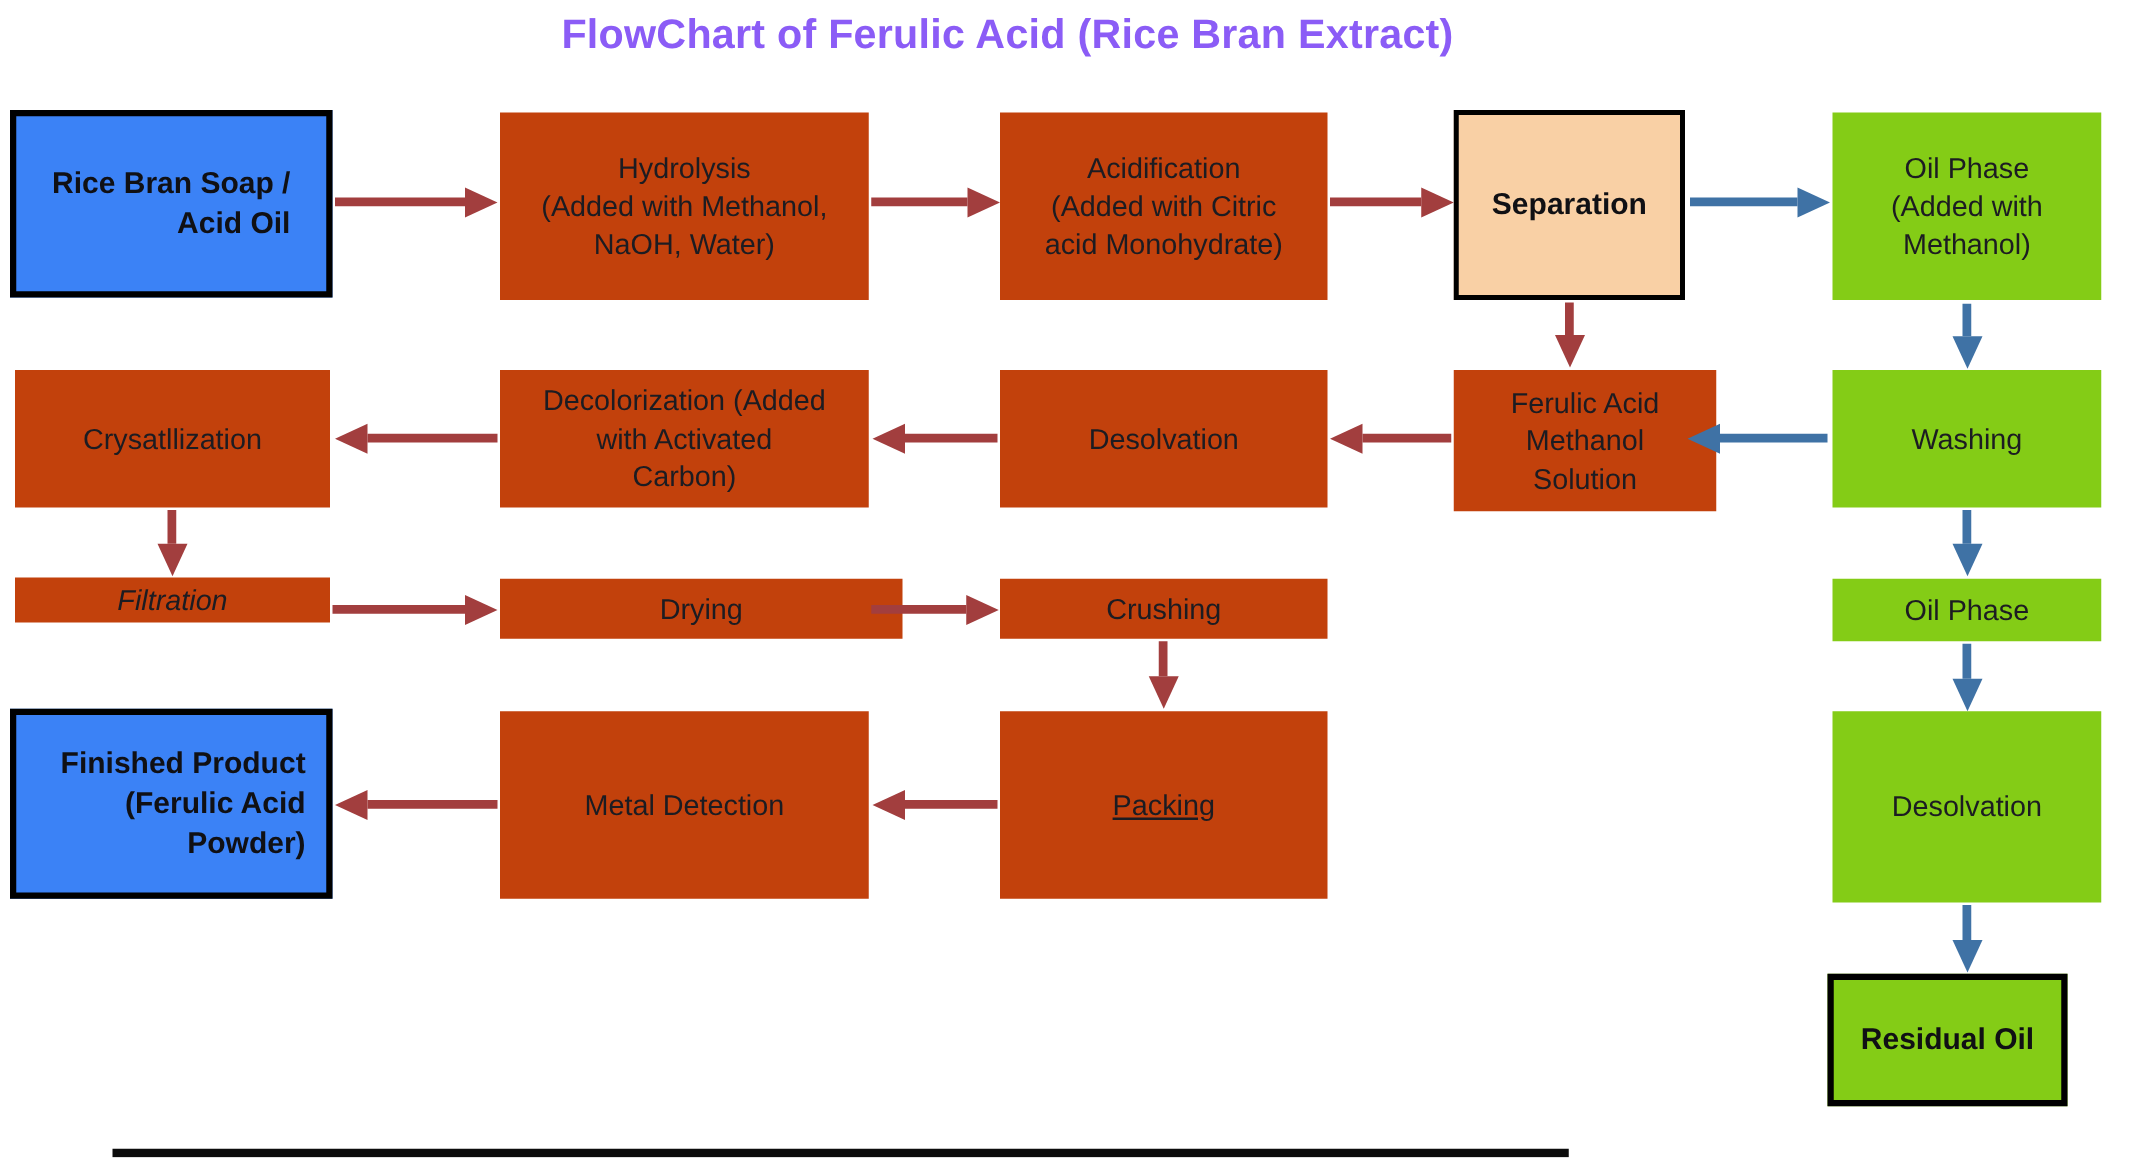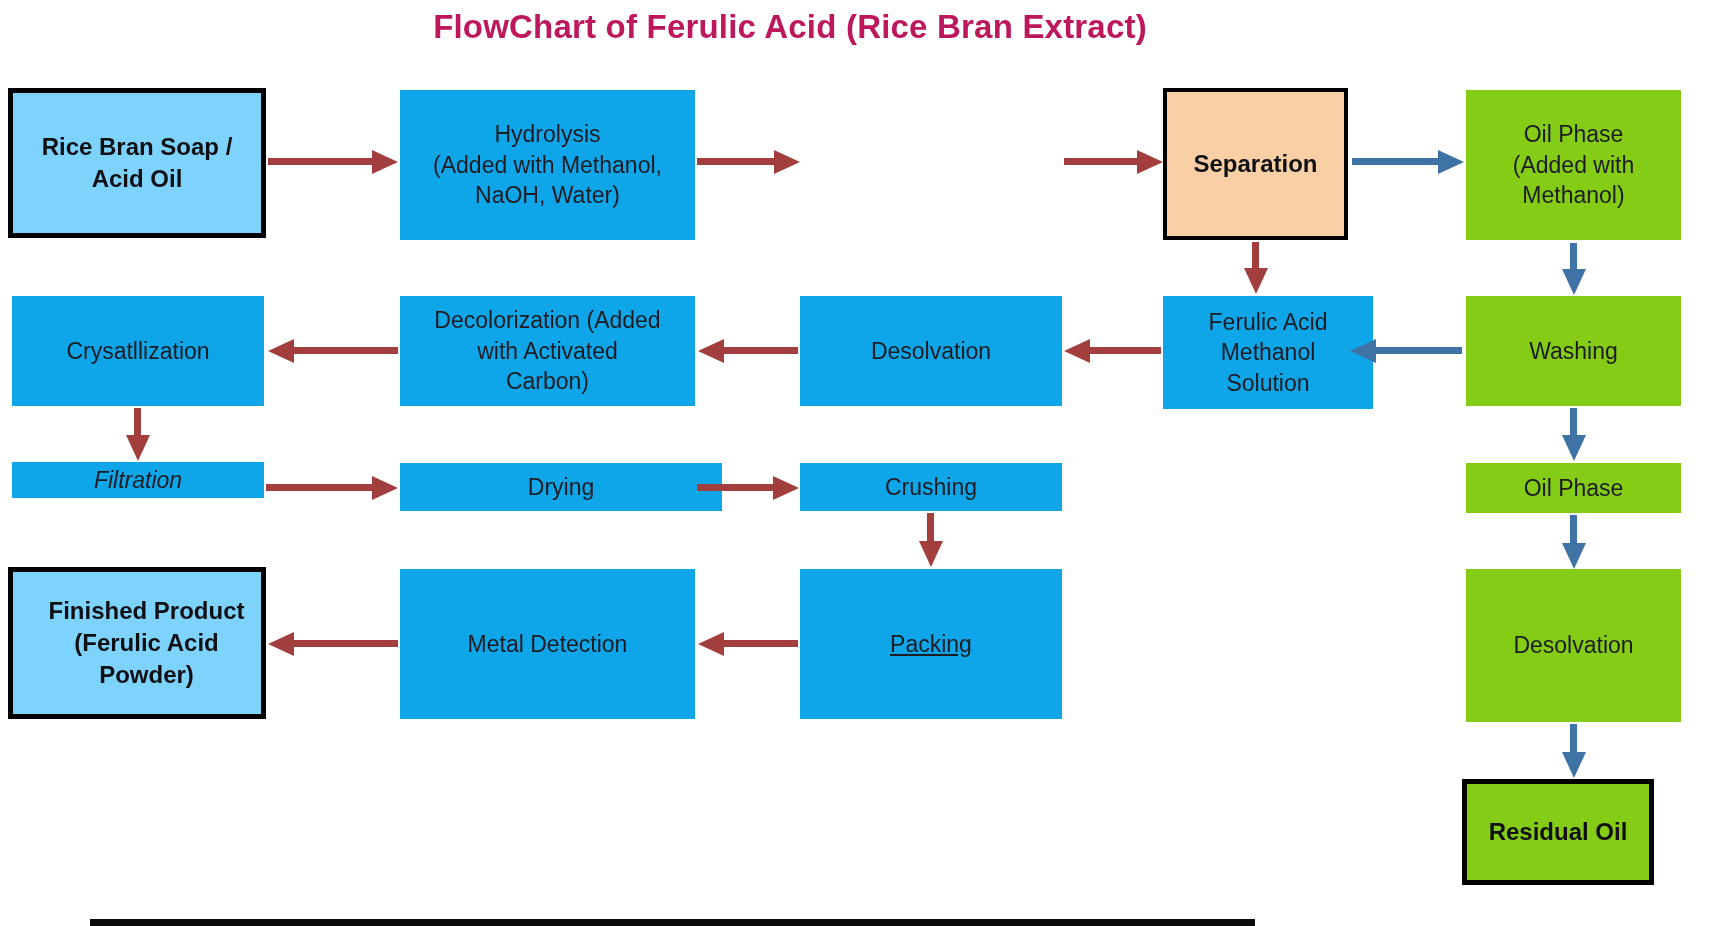--- a/index.html
+++ b/index.html
@@ -1,24 +1,24 @@
 <!DOCTYPE html>
 <html><head>
 <meta charset="utf-8">
 <style>
   html,body{margin:0;padding:0;background:#ffffff;}
   body{font-family:"Liberation Sans", sans-serif;}
   .canvas{position:relative;width:1720px;height:926px;background:#ffffff;overflow:hidden;}
-  .page-title{position:absolute;left:0;top:8px;width:1580px;text-align:center;
-    font-size:33px;font-weight:bold;color:#be185d;letter-spacing:0.2px;}
+  .page-title{position:absolute;left:16px;top:8px;width:1580px;text-align:center;
+    font-size:33px;font-weight:bold;color:#8b5cf6;letter-spacing:0.2px;}
   .node{position:absolute;display:flex;align-items:center;justify-content:center;
     text-align:center;font-size:23px;color:#1c1c22;line-height:1.32;
     white-space:pre-line;padding:0 6px;box-sizing:border-box;}
-  .fill-green{background:#7dd3fc;}
-  .fill-slate{background:#0ea5e9;}
+  .fill-green{background:#3b82f6;text-align:right;}
+  .fill-slate{background:#c2410c;}
   .fill-orange{background:#f9d0a5;}
   .fill-purple{background:#84cc16;}
   .bold{font-weight:bold;font-size:24px;color:#101014;}
   .bordered{border:5px solid #000;}
   .bordered-thin{border:4px solid #000;}
   
   .ar{position:absolute;height:7px;}
   .ar.red{background:#a23e3e;}
   .ar.blue{background:#3f72a5;}
   .ar::after{content:'';position:absolute;top:50%;transform:translateY(-50%);
@@ -44,20 +44,23 @@
 
 <div class="canvas">
 
   <div class="page-title">FlowChart of Ferulic Acid (Rice Bran Extract)</div>
 
   <div class="node fill-green bold bordered" style="left:8px;top:88px;width:258px;height:150px;">Rice Bran Soap /
 Acid Oil</div>
   <div class="node fill-slate" style="left:400px;top:90px;width:295px;height:150px;">Hydrolysis
 (Added with Methanol,
 NaOH, Water)</div>
+  <div class="node fill-slate" style="left:800px;top:90px;width:262px;height:150px;">Acidification
+(Added with Citric
+acid Monohydrate)</div>
   <div class="node fill-orange bold bordered-thin" style="left:1163px;top:88px;width:185px;height:152px;">Separation</div>
   <div class="node fill-purple" style="left:1466px;top:90px;width:215px;height:150px;">Oil Phase
 (Added with
 Methanol)</div>
 
   <div class="node fill-slate" style="left:12px;top:296px;width:252px;height:110px;">Crysatllization</div>
   <div class="node fill-slate" style="left:400px;top:296px;width:295px;height:110px;">Decolorization (Added
 with Activated
 Carbon)</div>
   <div class="node fill-slate" style="left:800px;top:296px;width:262px;height:110px;">Desolvation</div>

